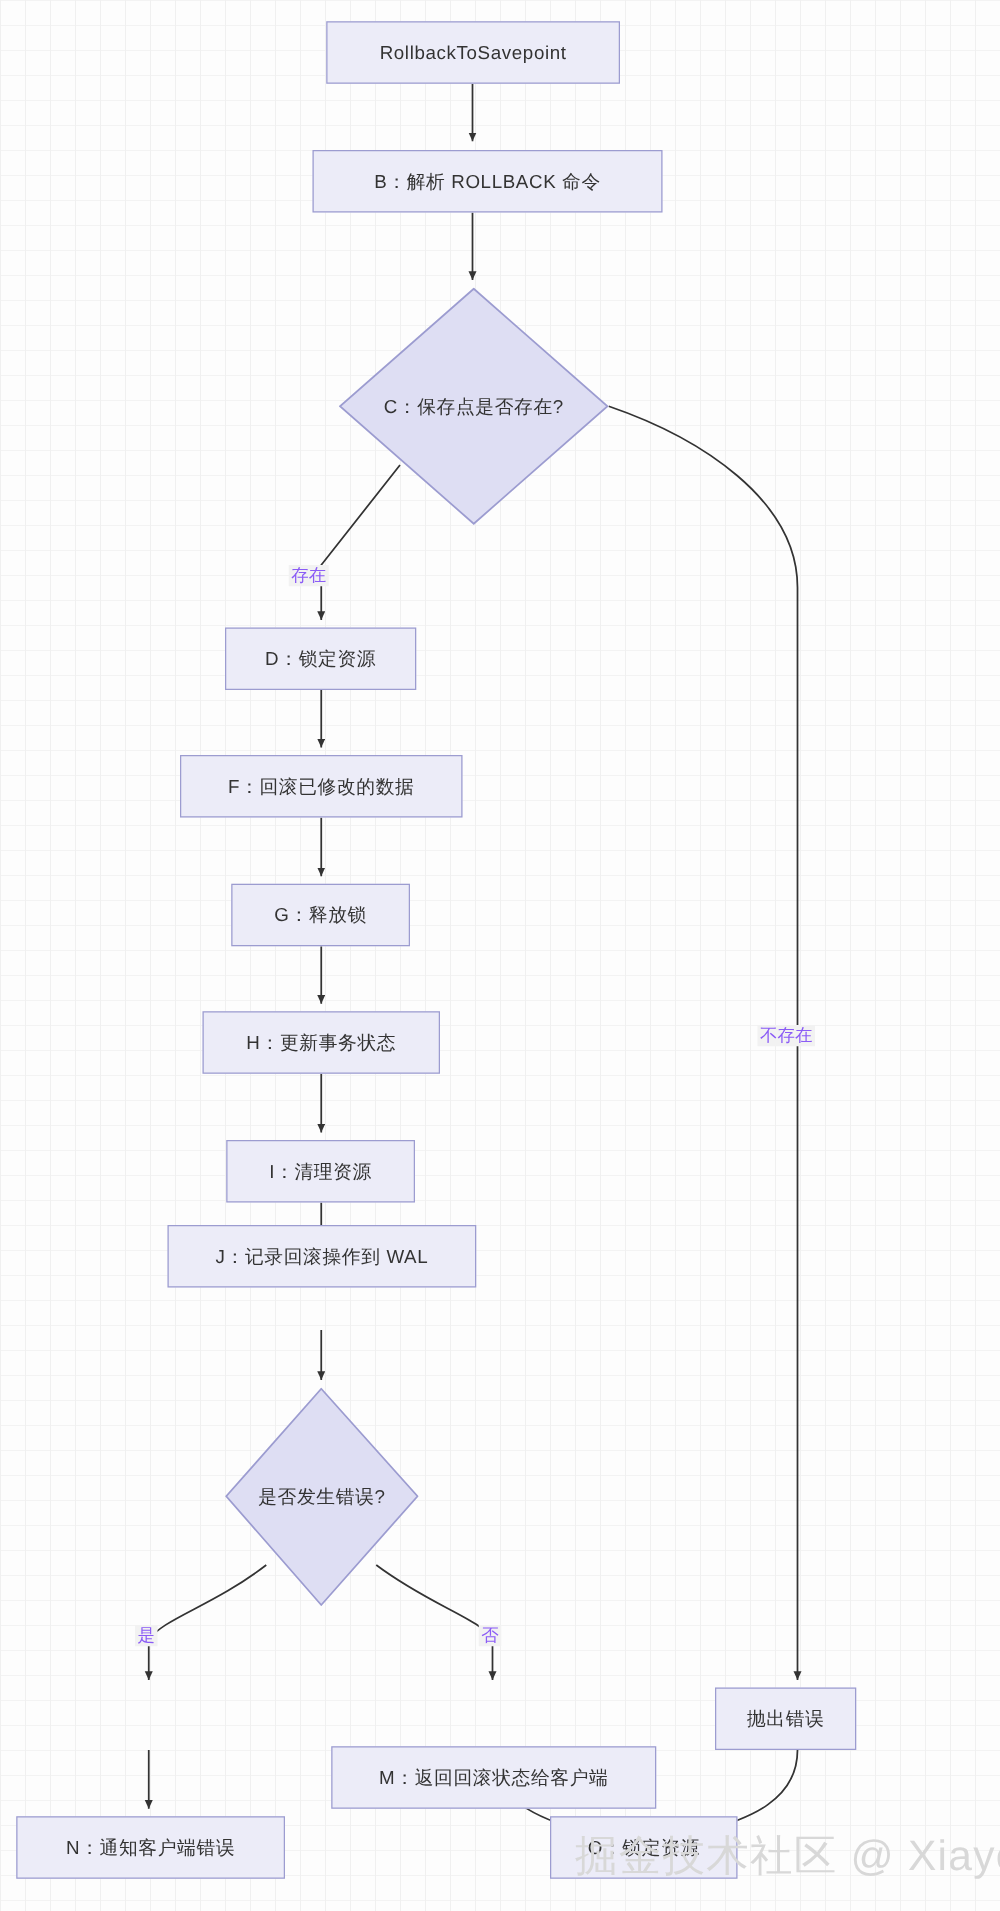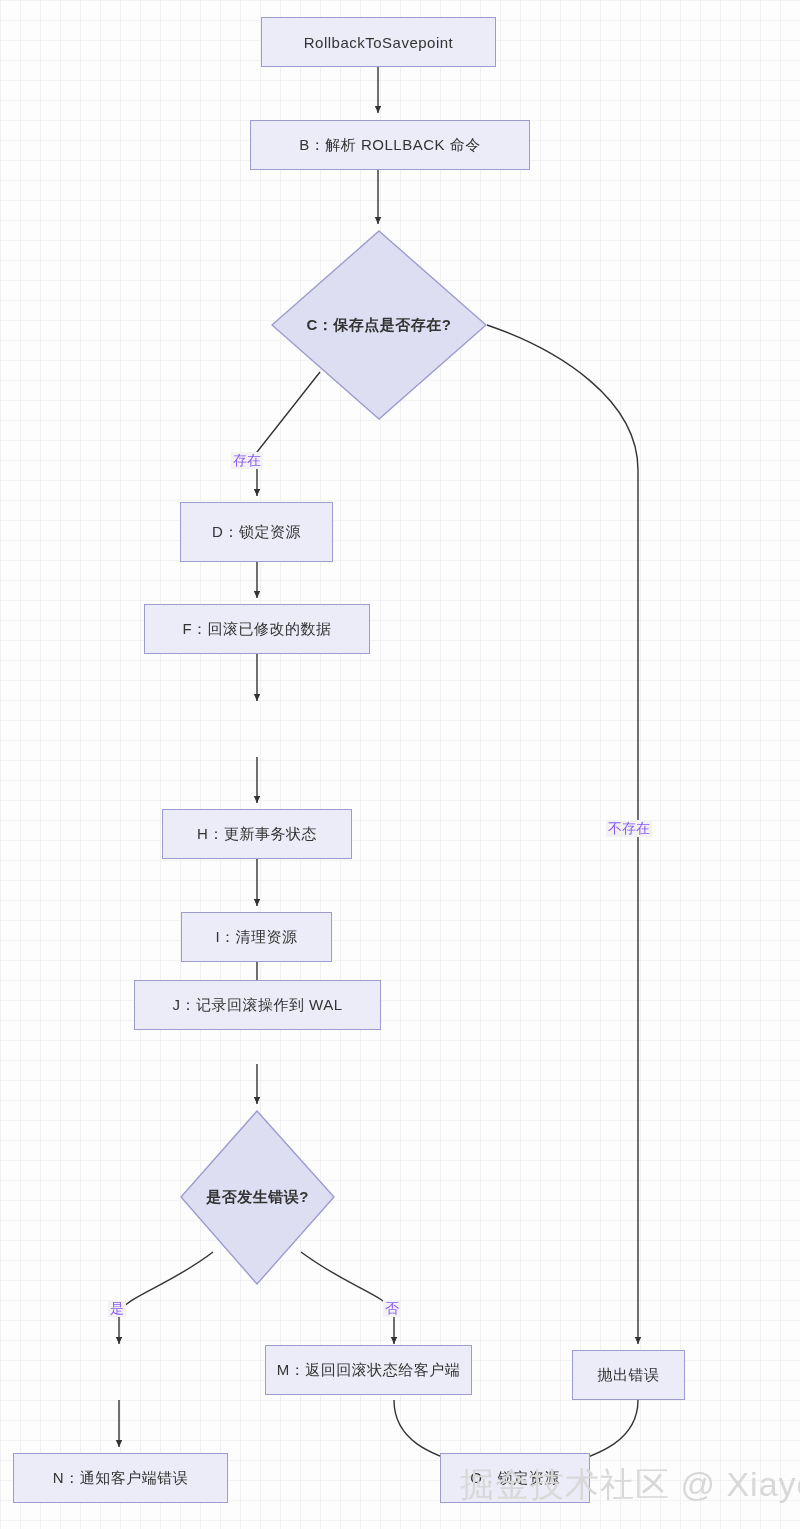--- a/index.html
+++ b/index.html
@@ -34,21 +34,21 @@
     position:absolute;
     box-sizing:border-box;
     background:#dededf;
     display:flex;align-items:center;justify-content:center;
   }
   .diamond .dshape{
     position:absolute;left:0;top:0;width:100%;height:100%;
   }
   .diamond .dlabel{
     position:relative;z-index:2;
-    font-size:15px;color:#333;letter-spacing:0.5px;white-space:nowrap;font-weight:bold;
+    font-size:15px;color:#333;letter-spacing:0.5px;white-space:nowrap;
   }
   .edge-label{
     position:absolute;
     background:#f2f2f2;
     color:#8b5cf6;
     font-size:14px;
     padding:0 2px;
     white-space:nowrap;
     line-height:1.2;
   }
@@ -101,28 +101,31 @@
     <span>B：解析 ROLLBACK 命令</span>
   </div>
 
   <div class="diamond" style="left:271px;top:230px;width:216px;height:190px;background:none;">
     <svg class="dshape" viewBox="0 0 216 190" preserveAspectRatio="none">
       <polygon points="108,1 215,95 108,189 1,95" fill="#dedef3" stroke="#9c9cd0" stroke-width="1.4"></polygon>
     </svg>
     <span class="dlabel">C：保存点是否存在?</span>
   </div>
 
-  <div class="node" style="left:180px;top:502px;width:153px;height:60px;">
+  <div class="node" style="left:180px;top:502px;width:153px;height:50px;">
     <span>D：锁定资源</span>
   </div>
 
   <div class="node" style="left:144px;top:604px;width:226px;height:50px;">
     <span>F：回滚已修改的数据</span>
   </div>
 
+  <div class="node" style="left:185px;top:707px;width:143px;height:50px;">
+    <span>G：释放锁</span>
+  </div>
 
   <div class="node" style="left:162px;top:809px;width:190px;height:50px;">
     <span>H：更新事务状态</span>
   </div>
 
   <div class="node" style="left:181px;top:912px;width:151px;height:50px;">
     <span>I：清理资源</span>
   </div>
 
   <div class="node" style="left:134px;top:980px;width:247px;height:50px;">
@@ -130,21 +133,21 @@
   </div>
 
   <div class="diamond" style="left:180px;top:1110px;width:155px;height:175px;background:none;">
     <svg class="dshape" viewBox="0 0 155 175" preserveAspectRatio="none">
       <polygon points="77,1 154,87 77,174 1,87" fill="#dedef3" stroke="#9c9cd0" stroke-width="1.4"></polygon>
     </svg>
     <span class="dlabel">是否发生错误?</span>
   </div>
 
 
-  <div class="node" style="left:265px;top:1345px;width:207px;height:50px;text-align:right;">
+  <div class="node" style="left:265px;top:1397px;width:260px;height:50px;text-align:right;">
     <span>M：返回回滚状态给客户端</span>
   </div>
 
   <div class="node" style="left:572px;top:1350px;width:113px;height:50px;">
     <span>抛出错误</span>
   </div>
 
   <div class="node" style="left:13px;top:1453px;width:215px;height:50px;">
     <span>N：通知客户端错误</span>
   </div>

